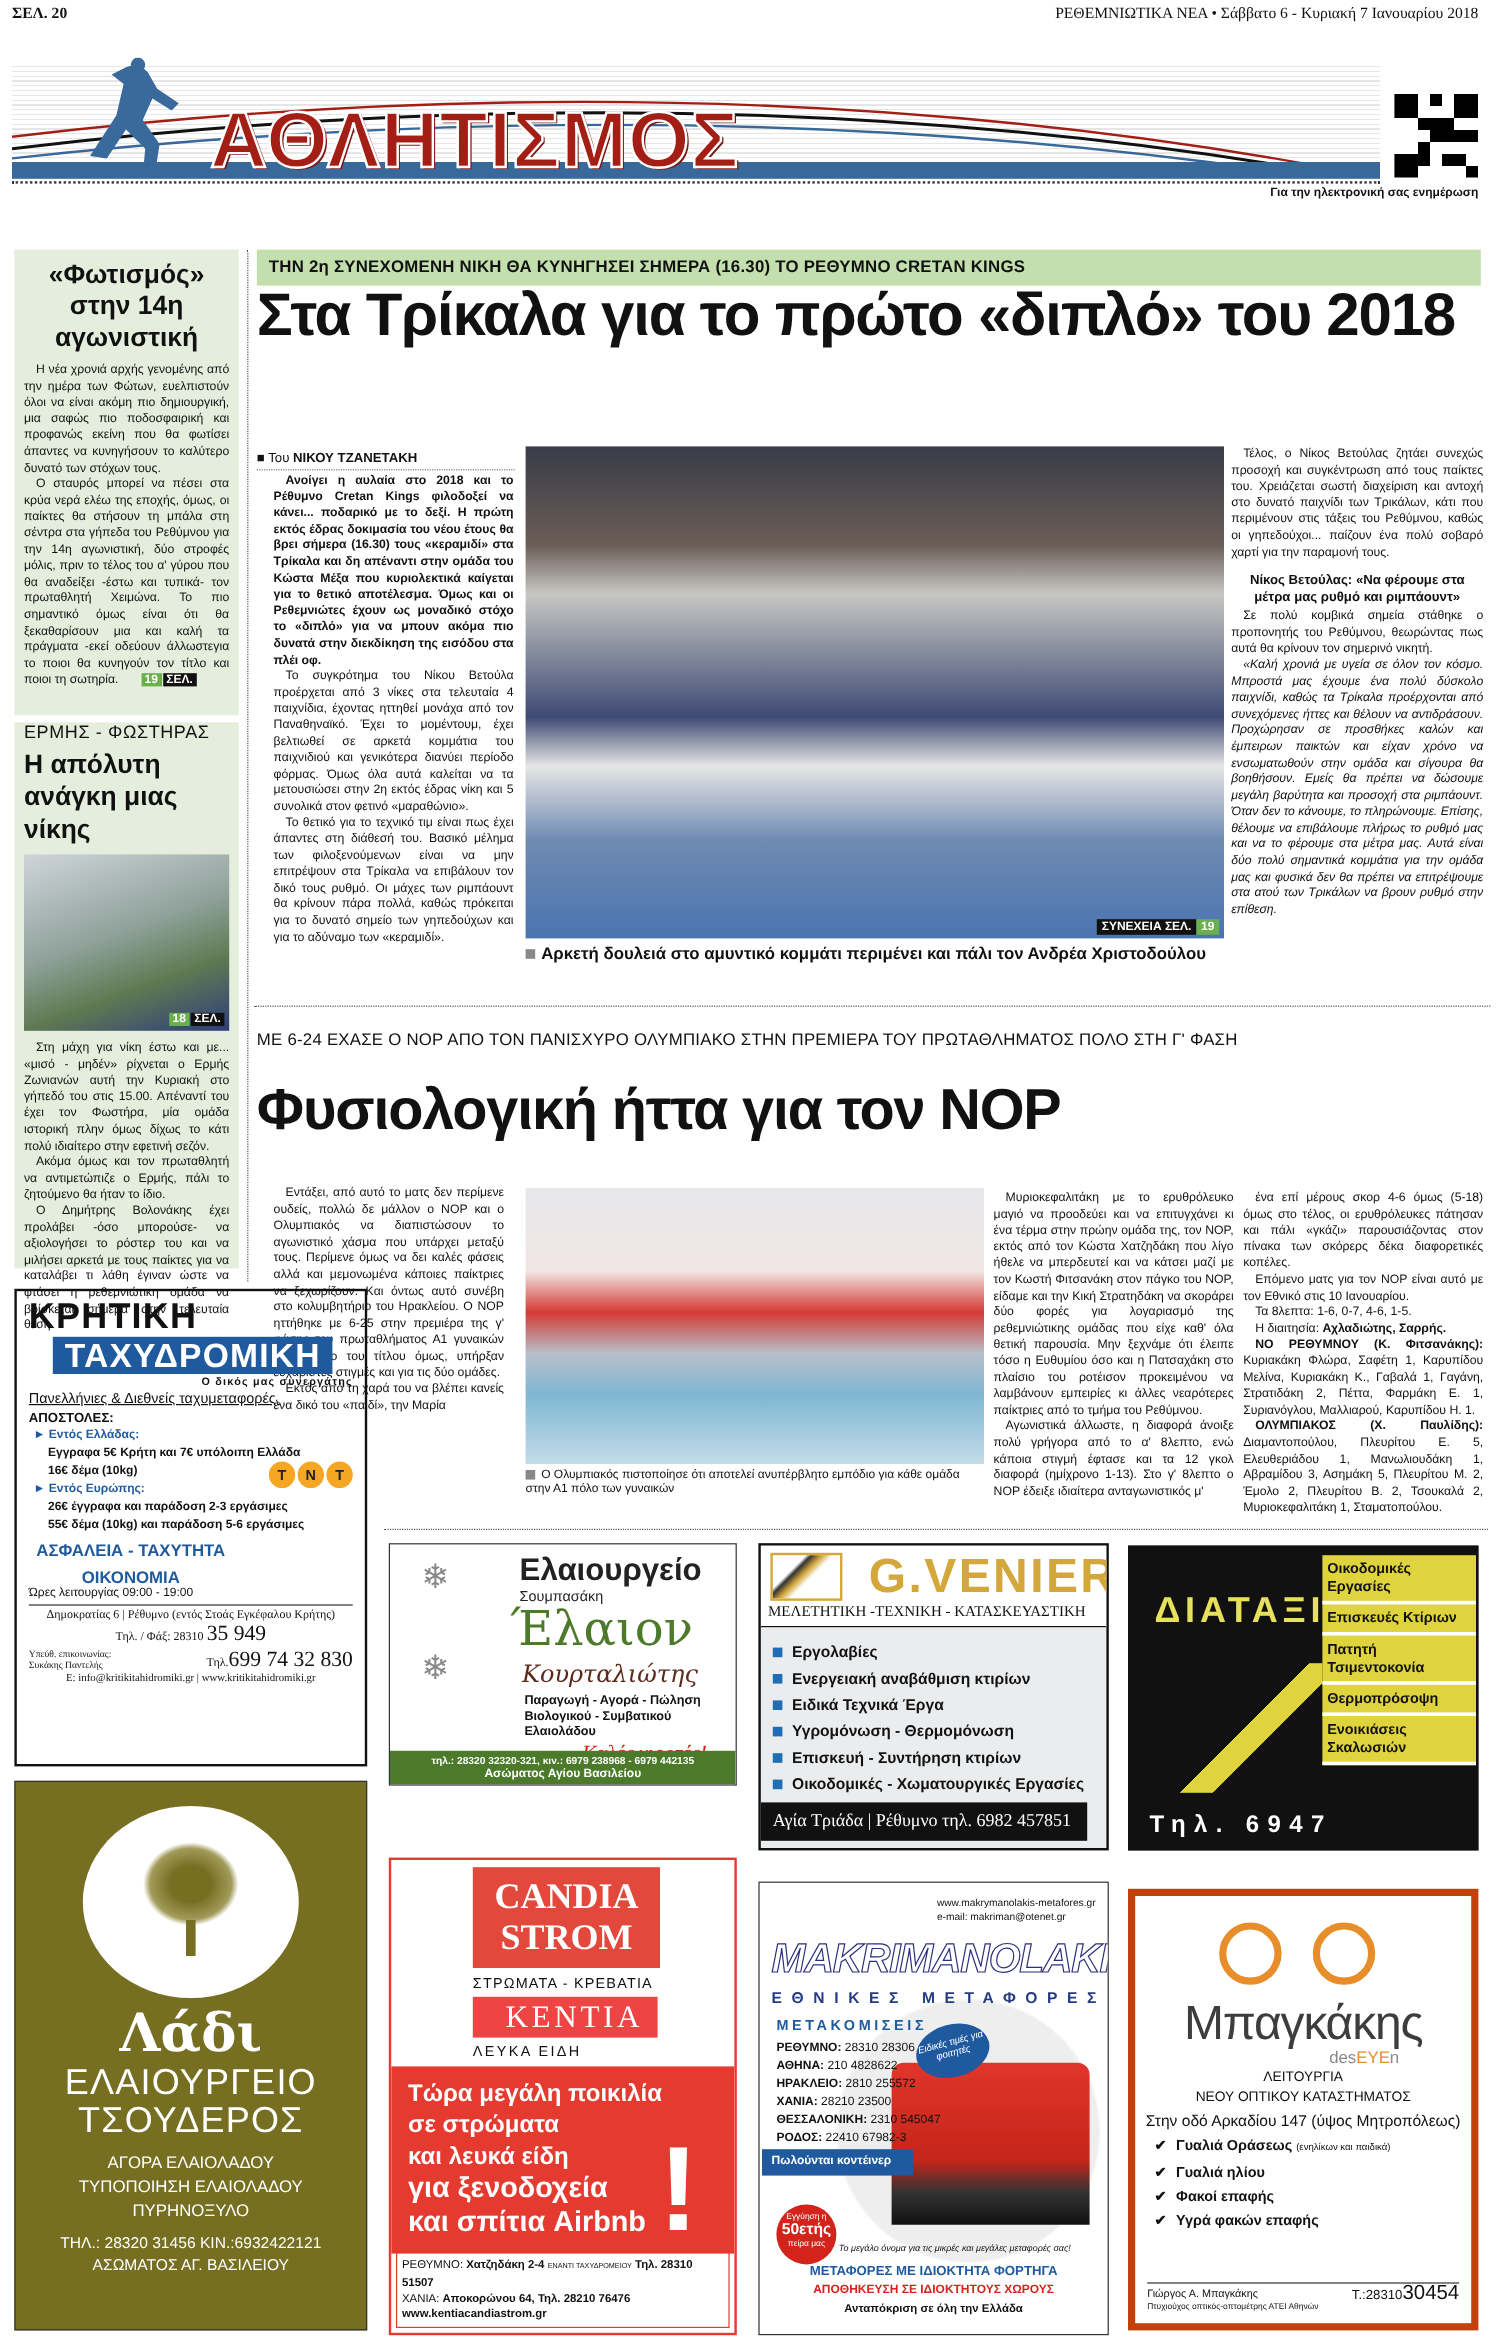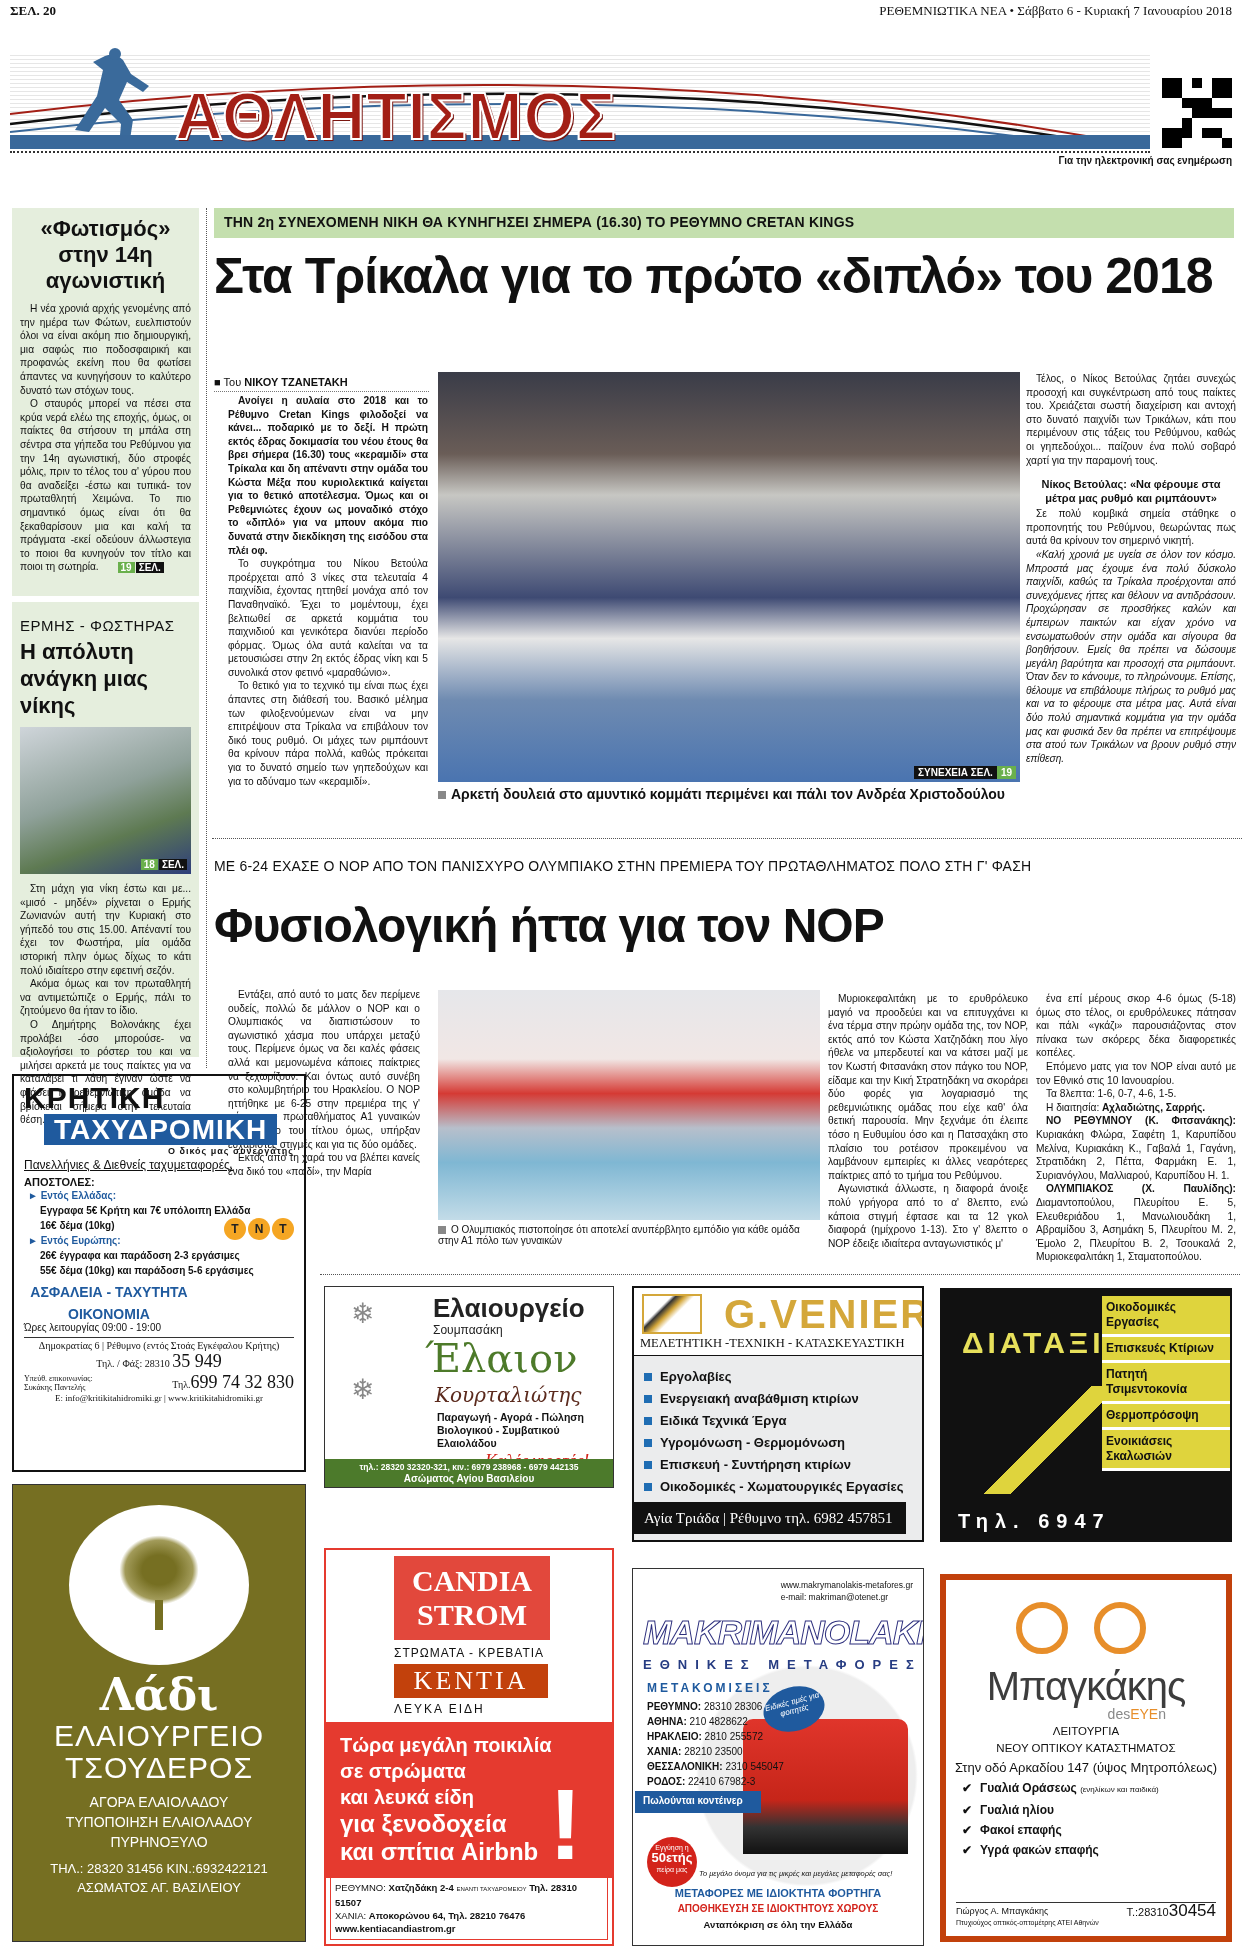--- a/index.html
+++ b/index.html
@@ -18,27 +18,27 @@
 #banner-title{left:175px;top:78px;font-size:66px;font-weight:900;color:#a31f16;letter-spacing:1px;-webkit-text-stroke:2px #fff;text-shadow:2px 2px 0 #7a150f}
 #qr{left:1162px;top:78px;width:70px;height:70px;background:#fff}
 #qr-caption{right:26px;top:155px;font-size:10px;font-weight:bold}
 #header-rule{left:10px;top:151px;width:1140px;border-top:2px dotted #333}
 
 #side1{left:12px;top:208px;width:187px;height:388px;background:#e5eedd;padding:8px 8px}
 #side1 h2{font-size:22px;font-weight:900;line-height:26px;text-align:center;margin-bottom:8px}
 .pg-badge{display:inline-block;margin-left:6px;font-size:10px;font-weight:bold;vertical-align:middle}
 .pg-badge .n{background:#6ab04c;color:#fff;padding:0 3px}
 .pg-badge .s{background:#111;color:#fff;padding:0 3px;margin-left:1px}
-#side2{left:12px;top:602px;width:187px;height:455px;background:#e5eedd;padding:15px 8px}
+#side2{left:12px;top:602px;width:187px;height:455px;background:#e5eedd;padding:0 8px}
 #side2 .kick{font-size:15px;letter-spacing:.5px;margin-bottom:4px}
 #side2 h2{font-size:22px;font-weight:900;line-height:27px;margin-bottom:8px}
 .photo{background:linear-gradient(160deg,#cfd5da,#8fa19a 45%,#5e7a52 70%,#2e3e7b);position:relative}
 
 #kicker1{left:214px;top:208px;width:1020px;height:30px;background:#c4dfae;font-size:14px;font-weight:bold;padding:6px 10px;letter-spacing:.2px}
-#headline1{left:214px;top:246px;width:1020px;font-size:50px;font-weight:900;line-height:60px;letter-spacing:-1px}
+#headline1{left:214px;top:232px;width:1020px;font-size:50px;font-weight:900;line-height:60px;letter-spacing:-1px}
 #byline{left:214px;top:376px;width:215px;font-size:11px;padding-bottom:3px;border-bottom:1px dotted #777}
 #byline b{font-weight:bold}
 #col-a{left:228px;top:394px;width:200px}
 #col-a p.lead{font-weight:bold}
 #photo1{left:438px;top:372px;width:582px;height:410px;background:linear-gradient(180deg,#3a3c48 0,#6a5d57 20%,#c7c7c3 30%,#3e4a73 55%,#e6e6e6 65%,#6f8bb1 80%,#4a74b0 100%)}
 #cont-tag{right:4px;bottom:4px;font-size:10px;font-weight:bold}
 #cont-tag .s{background:#111;color:#fff;padding:1px 4px}
 #cont-tag .n{background:#6ab04c;color:#fff;padding:1px 4px}
 #caption1{left:438px;top:786px;width:582px;font-size:14px;font-weight:bold}
 .sq{display:inline-block;width:8px;height:8px;background:#888;margin-right:5px;vertical-align:middle}
@@ -83,21 +83,21 @@
 #ad-elaion .t3{position:absolute;left:100px;top:48px;font-size:40px;color:#4d7a2a;font-family:"DejaVu Serif",serif}
 #ad-elaion .t4{position:absolute;left:110px;top:96px;font-size:20px;color:#5b2a1d;font-family:"DejaVu Serif",serif;font-style:italic}
 #ad-elaion .t5{position:absolute;left:112px;top:124px;font-size:10.5px;font-weight:bold;line-height:13px}
 #ad-elaion .t6{position:absolute;left:160px;top:164px;font-size:18px;color:#d3231b;font-style:italic;font-family:"Liberation Serif",serif}
 #ad-elaion .flake{position:absolute;left:26px;font-size:28px;color:#888}
 #ad-elaion .foot{position:absolute;left:0;bottom:0;width:100%;height:28px;background:#4c7a2b;color:#fff;text-align:center;font-size:8.5px;font-weight:bold;line-height:12px;padding-top:2px}
 #ad-elaion .foot .a{font-size:10px}
 #ad-candia{left:324px;top:1548px;width:290px;height:398px;border:2px solid #e53a2f;background:#fff}
 #ad-candia .logo{position:absolute;left:68px;top:6px;width:156px;height:84px;background:#e2483c;color:#fff;font-family:"Liberation Serif",serif;font-weight:bold;font-size:30px;line-height:34px;text-align:center;padding-top:8px}
 #ad-candia .st{position:absolute;left:68px;top:96px;font-size:12px;letter-spacing:1px}
-#ad-candia .kentia{position:absolute;left:68px;top:114px;width:154px;height:34px;background:#c2410c;color:#fff;font-family:"Liberation Serif",serif;font-size:26px;letter-spacing:3px;text-align:center;padding-right:0;line-height:34px}
+#ad-candia .kentia{position:absolute;left:68px;top:114px;width:154px;height:34px;background:#ef4444;color:#fff;font-family:"Liberation Serif",serif;font-size:26px;letter-spacing:3px;text-align:right;padding-right:12px;line-height:34px}
 #ad-candia .le{position:absolute;left:68px;top:152px;font-size:12px;letter-spacing:2px}
 #ad-candia .red{position:absolute;left:0;top:172px;width:100%;height:156px;background:#e53a2f;color:#fff;font-weight:bold;font-size:20px;line-height:26px;padding:10px 14px}
 #ad-candia .red .big{font-size:24px;line-height:28px}
 #ad-candia .excl{position:absolute;right:30px;top:52px;font-size:100px;line-height:100px}
 #ad-candia .foot{position:absolute;left:4px;bottom:4px;right:4px;border:1px solid #e53a2f;padding:4px;font-size:9.5px;line-height:13px}
 #ad-candia .foot b{font-weight:bold}
 #ad-venieris{left:632px;top:1286px;width:292px;height:256px;border:2px solid #111;background:#ebeced}
 #ad-venieris .top{height:68px;background:#fff;border-bottom:1px solid #111;position:relative}
 #ad-venieris .logo{position:absolute;left:90px;top:4px;font-size:40px;color:#d4a73a;font-weight:bold;letter-spacing:2px}
 #ad-venieris .box{position:absolute;left:8px;top:6px;width:60px;height:40px;border:2px solid #d4a73a;background:linear-gradient(135deg,#fff 30%,#333 35%,#d4a73a 45%,#fff 55%)}

